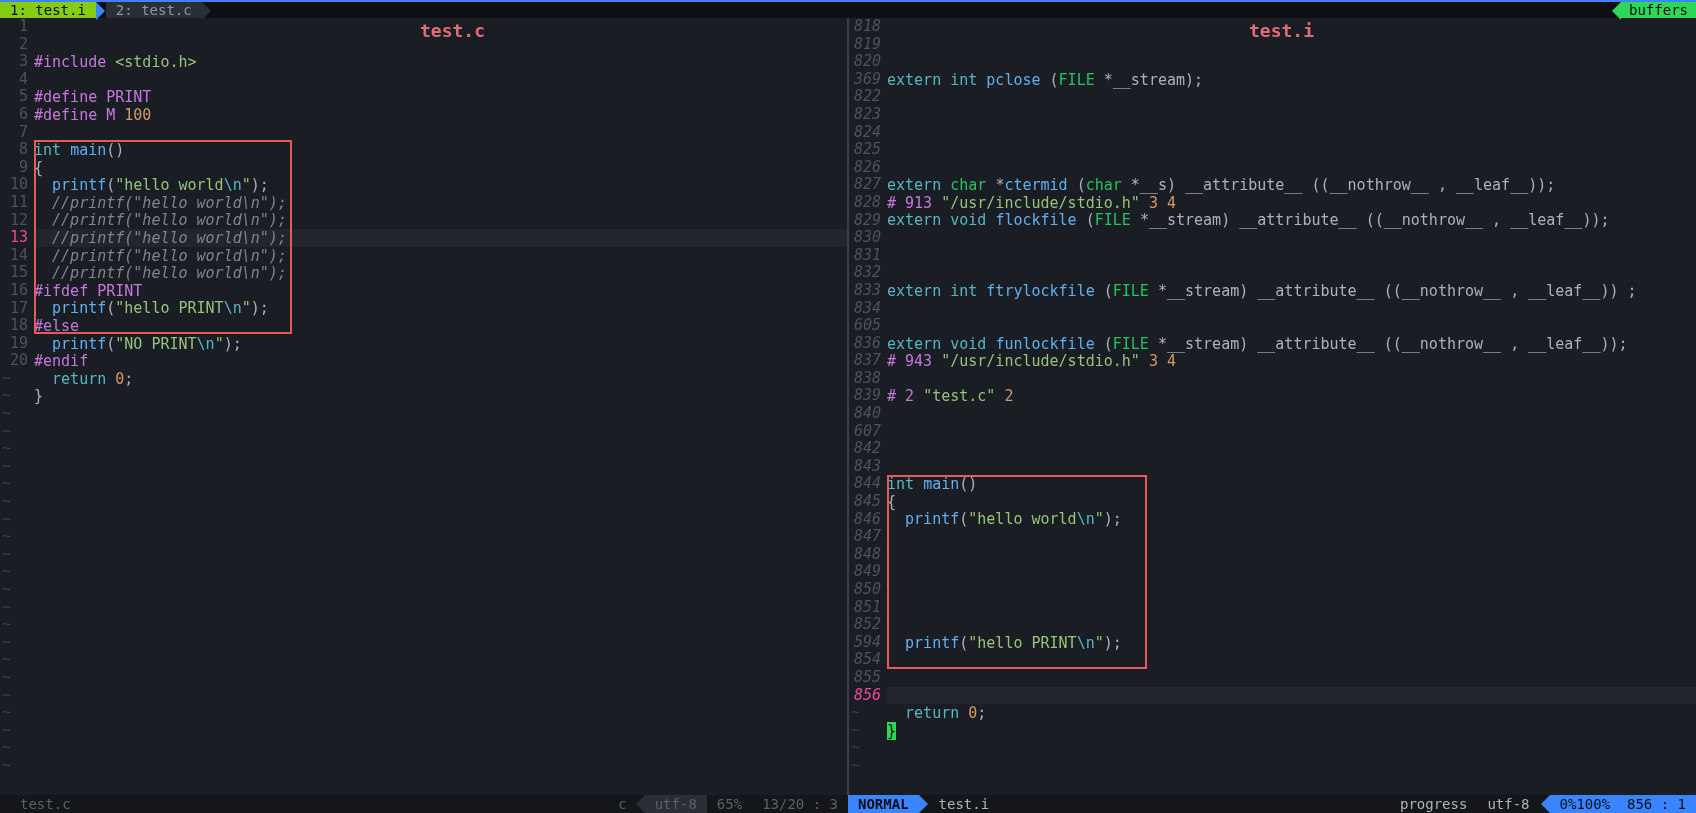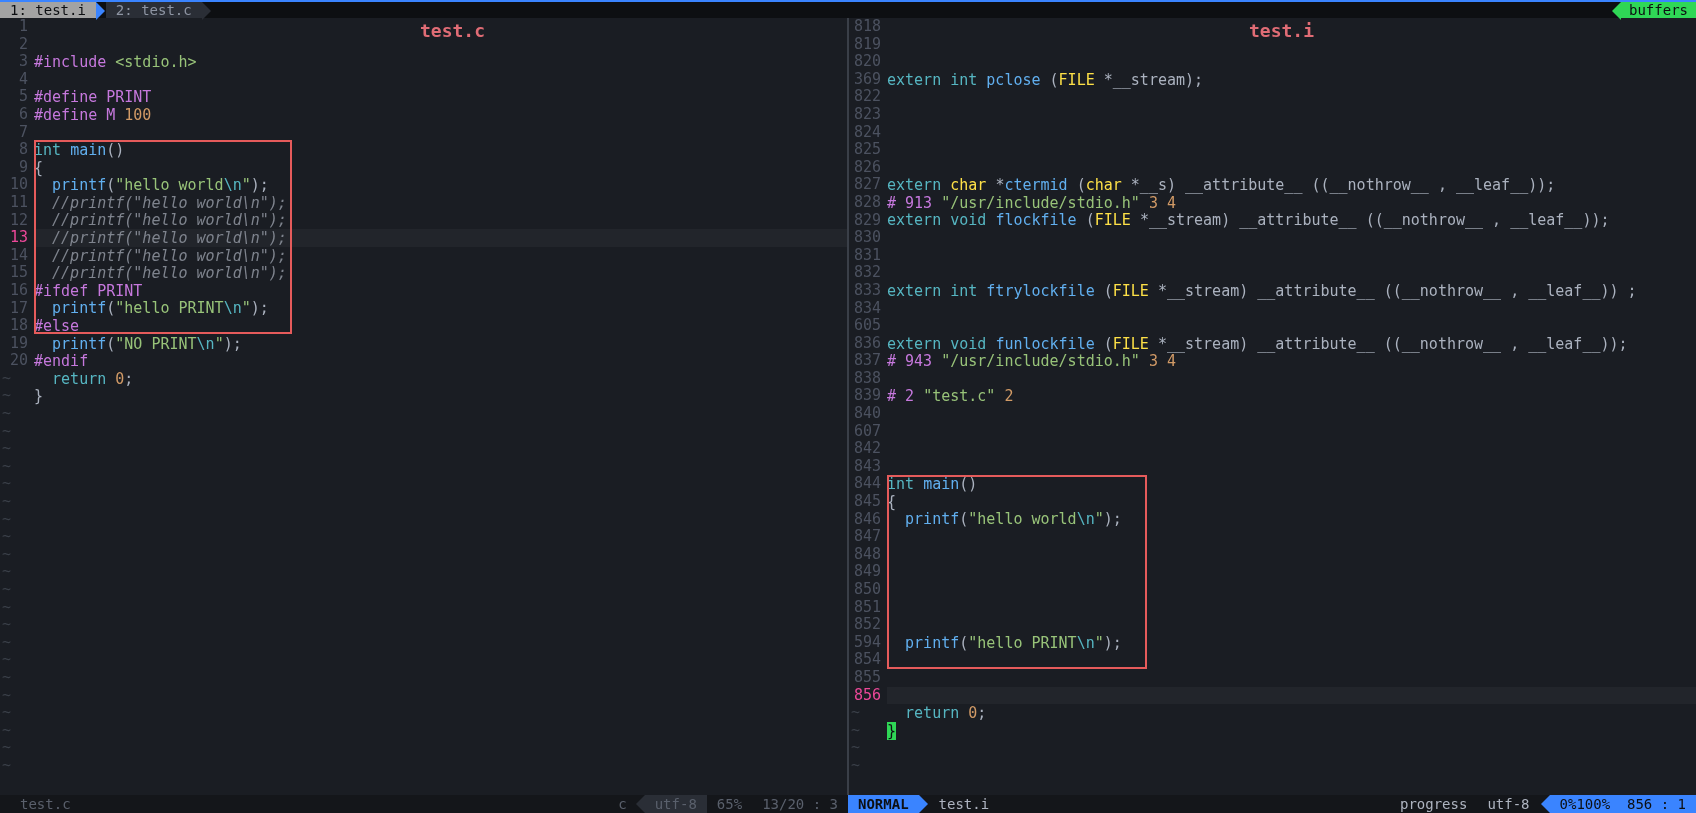--- a/index.html
+++ b/index.html
@@ -25,21 +25,21 @@
   }
   .bufferbar .tab {
     padding: 0 10px;
     height: 100%;
     display: flex;
     align-items: center;
     font-size: 14px;
     position: relative;
   }
   .bufferbar .tab.active {
-    background: #a3a3a3;
+    background: #84cc16;
     color: #0d0f12;
   }
   .bufferbar .tab.active::after {
     content: "";
     position: absolute;
     right: -9px; top: 0;
     border-top: 9px solid transparent;
     border-bottom: 9px solid transparent;
     border-left: 9px solid #3a84ff;
   }
@@ -87,21 +87,21 @@
   .pane + .pane { border-left: 2px solid #3a3f48; }
 
   .gutter {
     width: 34px;
     flex-shrink: 0;
     text-align: right;
     padding-right: 6px;
     color: #4c5260;
     user-select: none;
   }
-  .gutter.right { width: 38px; }
+  .gutter.right { width: 38px; font-style: italic; }
 
   .code {
     flex: 1;
     white-space: pre;
     position: relative;
   }
   .line { height: 17.6px; line-height: 17.6px; }
   .gutter .line.cur { color: #ec4899; }
   .gutter .line.tilde { color: #3a3f48; }
 
@@ -110,21 +110,21 @@
     left: 0; right: 0;
     height: 17.6px;
     background: rgba(255,255,255,0.04);
     z-index: 0;
   }
   .code .textlayer { position: relative; z-index: 1; }
 
   
   .c-pre   { color: #c678dd; }   
   .c-key   { color: #56b6c2; }   
-  .c-type  { color: #fde047; }   
+  .c-type  { color: #22c55e; }   
   .c-func  { color: #61afef; }   
   .c-str   { color: #98c379; }   
   .c-num   { color: #d19a66; }   
   .c-com   { color: #7f848e; font-style: italic; }
   .c-esc   { color: #56b6c2; }
   .c-pun   { color: #abb2bf; }
   .c-inc   { color: #98c379; }
 
   
   .annot {

